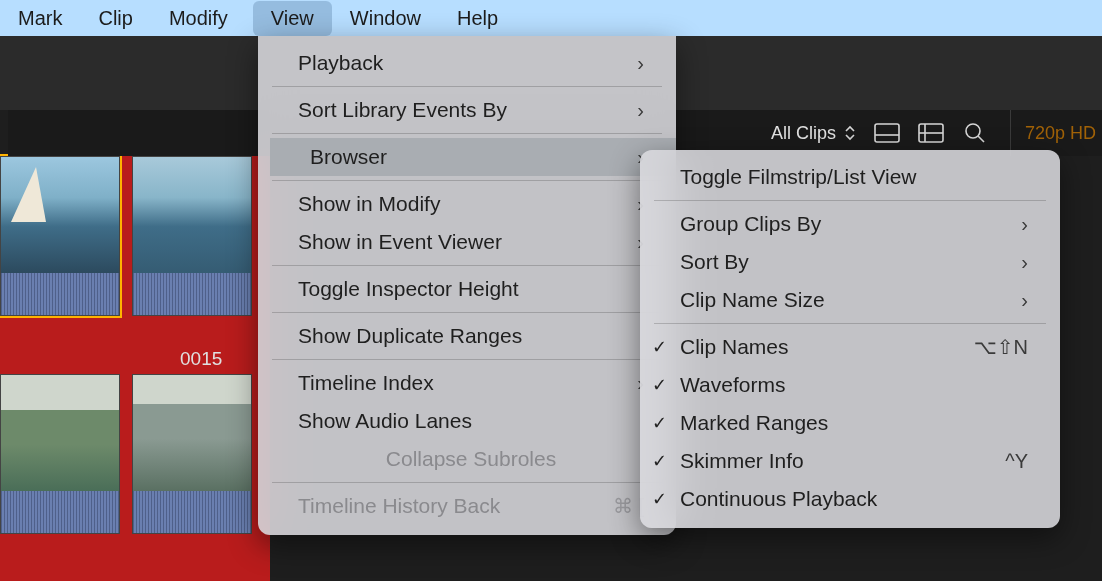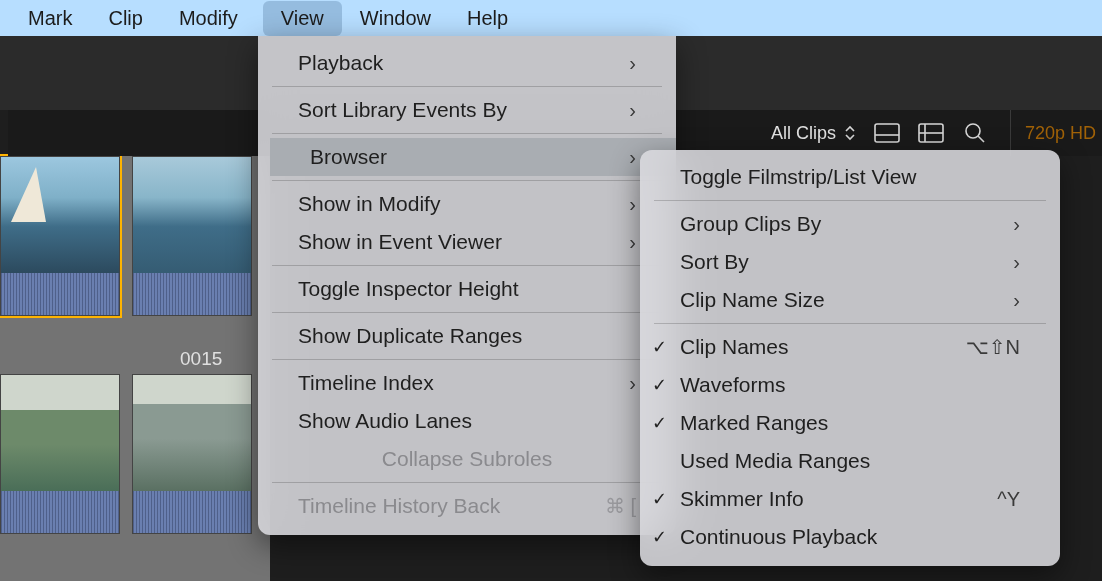--- a/index.html
+++ b/index.html
@@ -4,21 +4,20 @@
 <style>
   * { box-sizing: border-box; margin: 0; padding: 0; }
   html, body { width: 1102px; height: 581px; overflow: hidden; font-family: -apple-system, "Helvetica Neue", Arial, sans-serif; }
   body { background: #1e1e1e; }
 
   
   .menubar {
     position: absolute; top: 0; left: 0; width: 1102px; height: 36px;
     background: #b7deff;
     display: flex; align-items: center;
-    padding-left: 10px;
     font-size: 20px; color: #1c1c1c;
     z-index: 10;
   }
   .menubar .menu-item {
     padding: 6px 18px;
     border-radius: 6px;
     cursor: default;
   }
   .menubar .menu-item.active {
     background: rgba(60,100,140,0.28);
@@ -44,21 +43,21 @@
     display: flex; align-items: center; gap: 8px; margin-right: 18px;
     color: #e2e2e2;
   }
   .toolbar-row .tool-icon { width: 26px; height: 26px; display: flex; align-items: center; justify-content: center; margin-right: 18px; }
   .toolbar-row .divider { width: 1px; height: 46px; background: #3a3a3a; margin: 0 10px 0 4px; }
   .toolbar-row .quality { padding: 0 14px 0 4px; color: #a16207; }
 
   
   .clips-area {
     position: absolute; top: 156px; left: 0; width: 270px; height: 425px;
-    background: #737373;
+    background: #b91c1c;
   }
   .thumb {
     position: absolute;
     width: 120px;
     border: 1px solid #444;
   }
   .thumb .pic { width: 100%; height: 116px; }
   .thumb .wave { width: 100%; height: 42px; background: #6a7fb0; position: relative; overflow: hidden; }
   .thumb .wave::before {
     content: "";
@@ -88,21 +87,21 @@
     box-shadow: 0 10px 30px rgba(0,0,0,0.45);
     font-size: 21px;
     color: #1f1f1f;
     padding: 8px 0 10px;
     z-index: 100;
   }
   .submenu { border-radius: 12px; z-index: 110; }
   .menu .row {
     display: flex; align-items: center;
     height: 38px;
-    padding: 0 40px 0 40px;
+    padding: 0 32px 0 40px;
     position: relative;
     white-space: nowrap;
   }
   .menu .row.highlight {
     background: #a9adb2;
     margin-left: 12px;
   }
   .menu .row.disabled { color: #8a8a8e; justify-content: center; }
   .menu .sep {
     height: 1px; background: rgba(0,0,0,0.18);
@@ -263,23 +262,20 @@
   </div>
   <div class="row">
     <span class="check">✓</span>
     <span>Waveforms</span>
   </div>
   <div class="row">
     <span class="check">✓</span>
     <span>Marked Ranges</span>
   </div>
   <div class="row">
-    <span>Used Media Ranges</span>
-  </div>
-  <div class="row">
     <span class="check">✓</span>
     <span>Skimmer Info</span>
     <span class="shortcut">^Y</span>
   </div>
   <div class="row">
     <span class="check">✓</span>
     <span>Continuous Playback</span>
   </div>
 </div>
 

